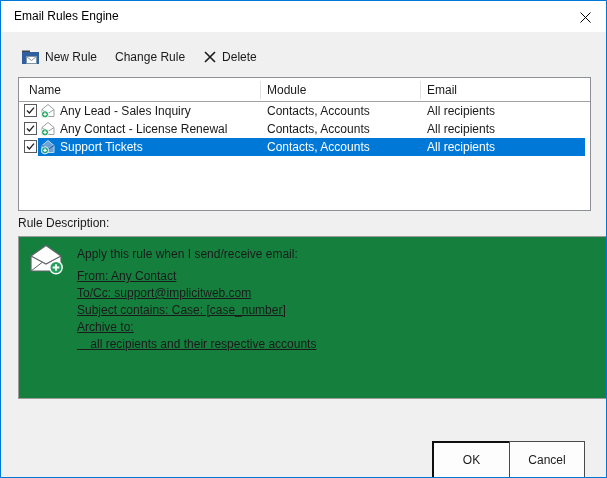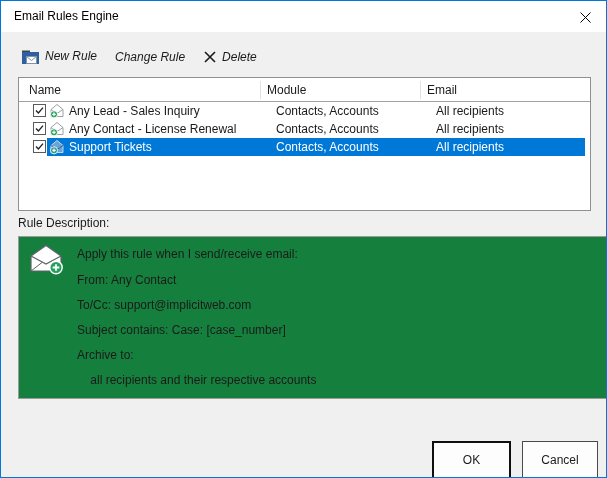--- a/index.html
+++ b/index.html
@@ -10,53 +10,53 @@
     font-family:"Liberation Sans", sans-serif; font-size:12px; color:#1a1a1a;
     overflow:hidden;
   }
   
   .titlebar { position:absolute; left:0; top:0; right:0; height:31px; background:#ffffff; }
   .title-text { position:absolute; left:13px; top:0; line-height:31px; color:#000; }
   .close-btn { position:absolute; right:6px; top:4px; width:30px; height:24px;
     display:flex; align-items:center; justify-content:center; cursor:default; }
   
   .toolbar { position:absolute; left:18px; top:40px; height:32px; display:flex; align-items:center; gap:14px; }
-  .tb-btn { display:flex; align-items:flex-start; gap:5px; padding:3px 2px; cursor:default;font-style:italic; }
+  .tb-btn { display:flex; align-items:center; gap:5px; padding:3px 2px; cursor:default; }
   
   .list { position:absolute; left:17px; top:76px; width:573px; height:134px;
     background:#fff; border:1px solid #8c9096; }
   .lv-header { position:relative; height:24px; border-bottom:1px solid #a3a3a3; }
   .lv-header .h-name   { position:absolute; left:10px;  top:0; line-height:24px; }
   .lv-header .h-module { position:absolute; left:248px; top:0; line-height:24px; }
   .lv-header .h-record { position:absolute; left:408px; top:0; line-height:24px; }
   .h-sep { position:absolute; top:3px; width:1px; height:18px; background:#e2e2e2; }
   .h-sep.s1 { left:241px; } .h-sep.s2 { left:401px; }
-  .lv-row { position:relative; height:18px;margin-left:9px; }
+  .lv-row { position:relative; height:18px; }
   .lv-row .cb { position:absolute; left:5px; top:2px; width:13px; height:13px;
     background:#fff; border:1px solid #5a5a5a; display:flex; align-items:center; justify-content:center; }
   .lv-row .row-icon { position:absolute; left:21px; top:1px; width:16px; height:16px; z-index:2; }
   .lv-row .cell { position:absolute; top:0; line-height:18px; z-index:2; white-space:nowrap; }
   .cell.c-name   { left:41px; }
   .cell.c-module { left:248px; }
   .cell.c-record { left:408px; }
   .lv-row.selected::before { content:""; position:absolute; left:19px; right:5px; top:0; bottom:0;
     background:#0078d7; z-index:1; }
   .lv-row.selected .cell { color:#fff; }
   
   .desc-label { position:absolute; left:17px; top:215px; }
   .desc-box { position:absolute; left:17px; top:235px; width:595px; height:163px;
     background:#15803d; border:1px solid #9b9b9b; }
   .desc-icon { position:absolute; left:9px; top:6px; }
   .desc-intro { position:absolute; left:58px; top:10px; line-height:15px; }
-  .desc-lines { position:absolute; left:58px; top:31px; line-height:25px; white-space:pre; }
+  .desc-lines { position:absolute; left:58px; top:31px; line-height:17px; white-space:pre;text-decoration:underline; }
   
   .btn { position:absolute; top:440px; height:38px; background:#fdfdfd;
     display:flex; align-items:center; justify-content:center; cursor:default; }
   .btn-ok { left:431px; width:79px; border:2px solid #0f0f0f; }
-  .btn-cancel { left:521px; width:76px; border:1px solid #4a4a4a; }
+  .btn-cancel { left:508px; width:76px; border:1px solid #4a4a4a; }
 </style>
 </head>
 <body>
 
 <div class="dialog">
 
   <div class="titlebar">
     <span class="title-text">Email Rules Engine</span>
     <span class="close-btn">
       <svg width="13" height="13" viewBox="0 0 13 13">

